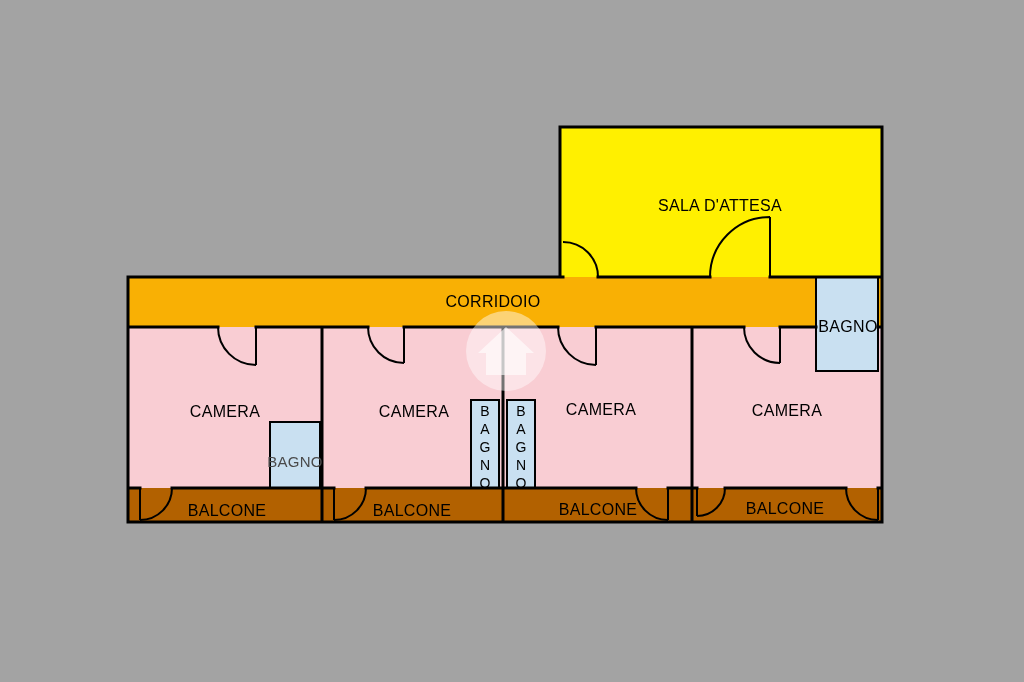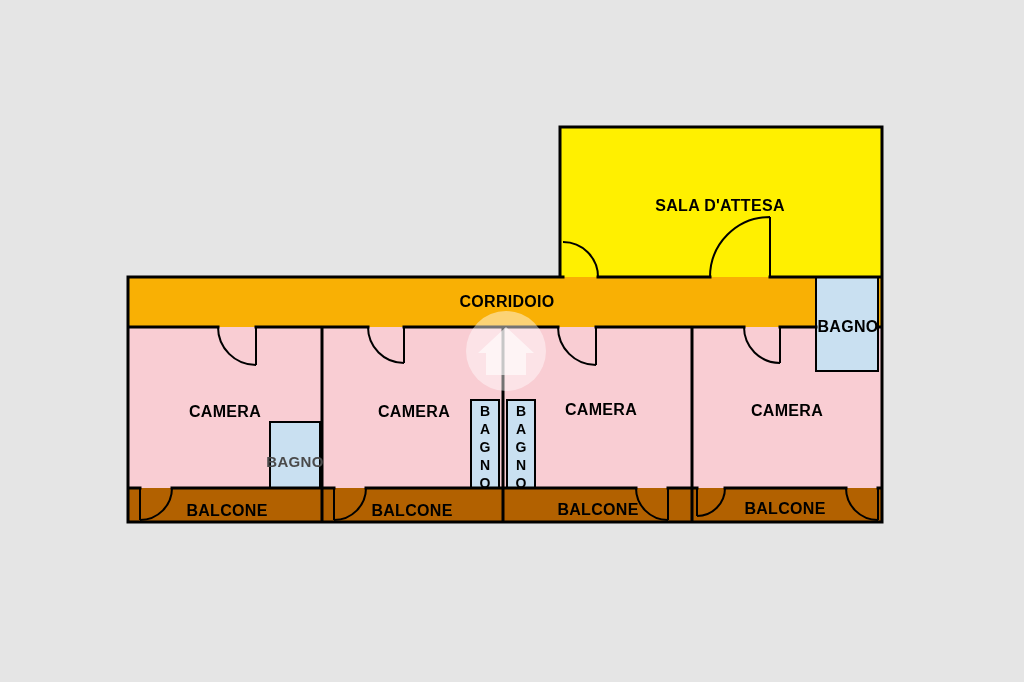--- a/index.html
+++ b/index.html
@@ -6,23 +6,22 @@
   html, body {
     margin: 0;
     padding: 0;
     background: #ffffff;
     font-family: "Liberation Sans", sans-serif;
   }
   .stage {
     position: relative;
     width: 1024px;
     height: 682px;
-    background: #e5e5e5;
+    background: #a3a3a3;
     overflow: hidden;
-    font-weight: bold;
   }
   .plan-svg {
     position: absolute;
     left: 0;
     top: 0;
   }
   .label {
     position: absolute;
     font-size: 16px;
     color: #000000;
@@ -97,21 +96,21 @@
              M846 488 A32 32 0 0 0 878 520 M878 488 V520" fill="none" stroke="#000000" stroke-width="2"></path>
 
     <g>
       <circle cx="506" cy="351" r="40" fill="#ffffff" opacity="0.45"></circle>
       <path d="M506 327 L534 353 L526 353 L526 375 L486 375 L486 353 L478 353 Z" fill="#ffffff" opacity="0.6"></path>
     </g>
   </svg>
 
   <div class="label" style="left:720px; top:206px;">SALA D'ATTESA</div>
 
-  <div class="label" style="left:507px; top:302px;">CORRIDOIO</div>
+  <div class="label" style="left:493px; top:302px;">CORRIDOIO</div>
 
   <div class="label" style="left:848px; top:327px;">BAGNO</div>
 
   <div class="label" style="left:225px; top:412px;">CAMERA</div>
   <div class="label" style="left:414px; top:412px;">CAMERA</div>
   <div class="label" style="left:601px; top:410px;">CAMERA</div>
   <div class="label" style="left:787px; top:411px;">CAMERA</div>
 
   <div class="label small muted" style="left:295px; top:461px;">BAGNO</div>
 

